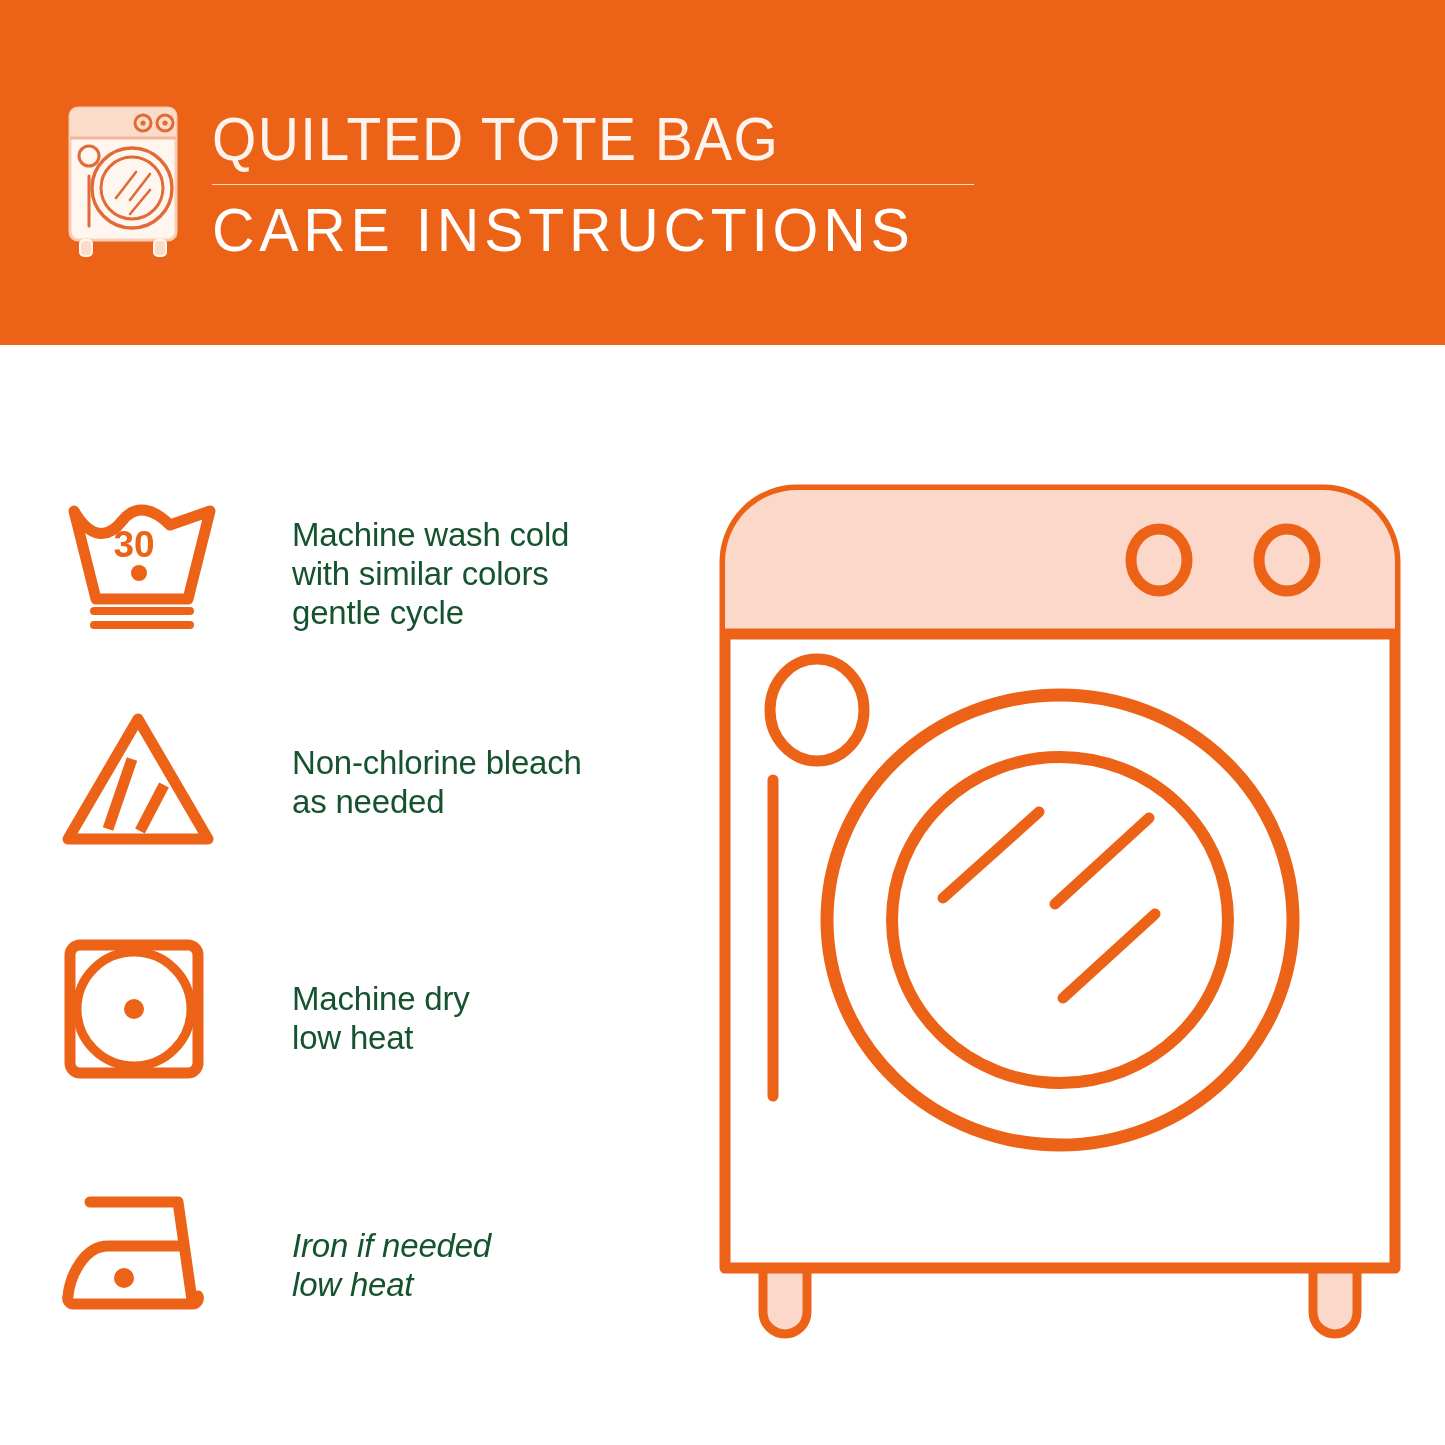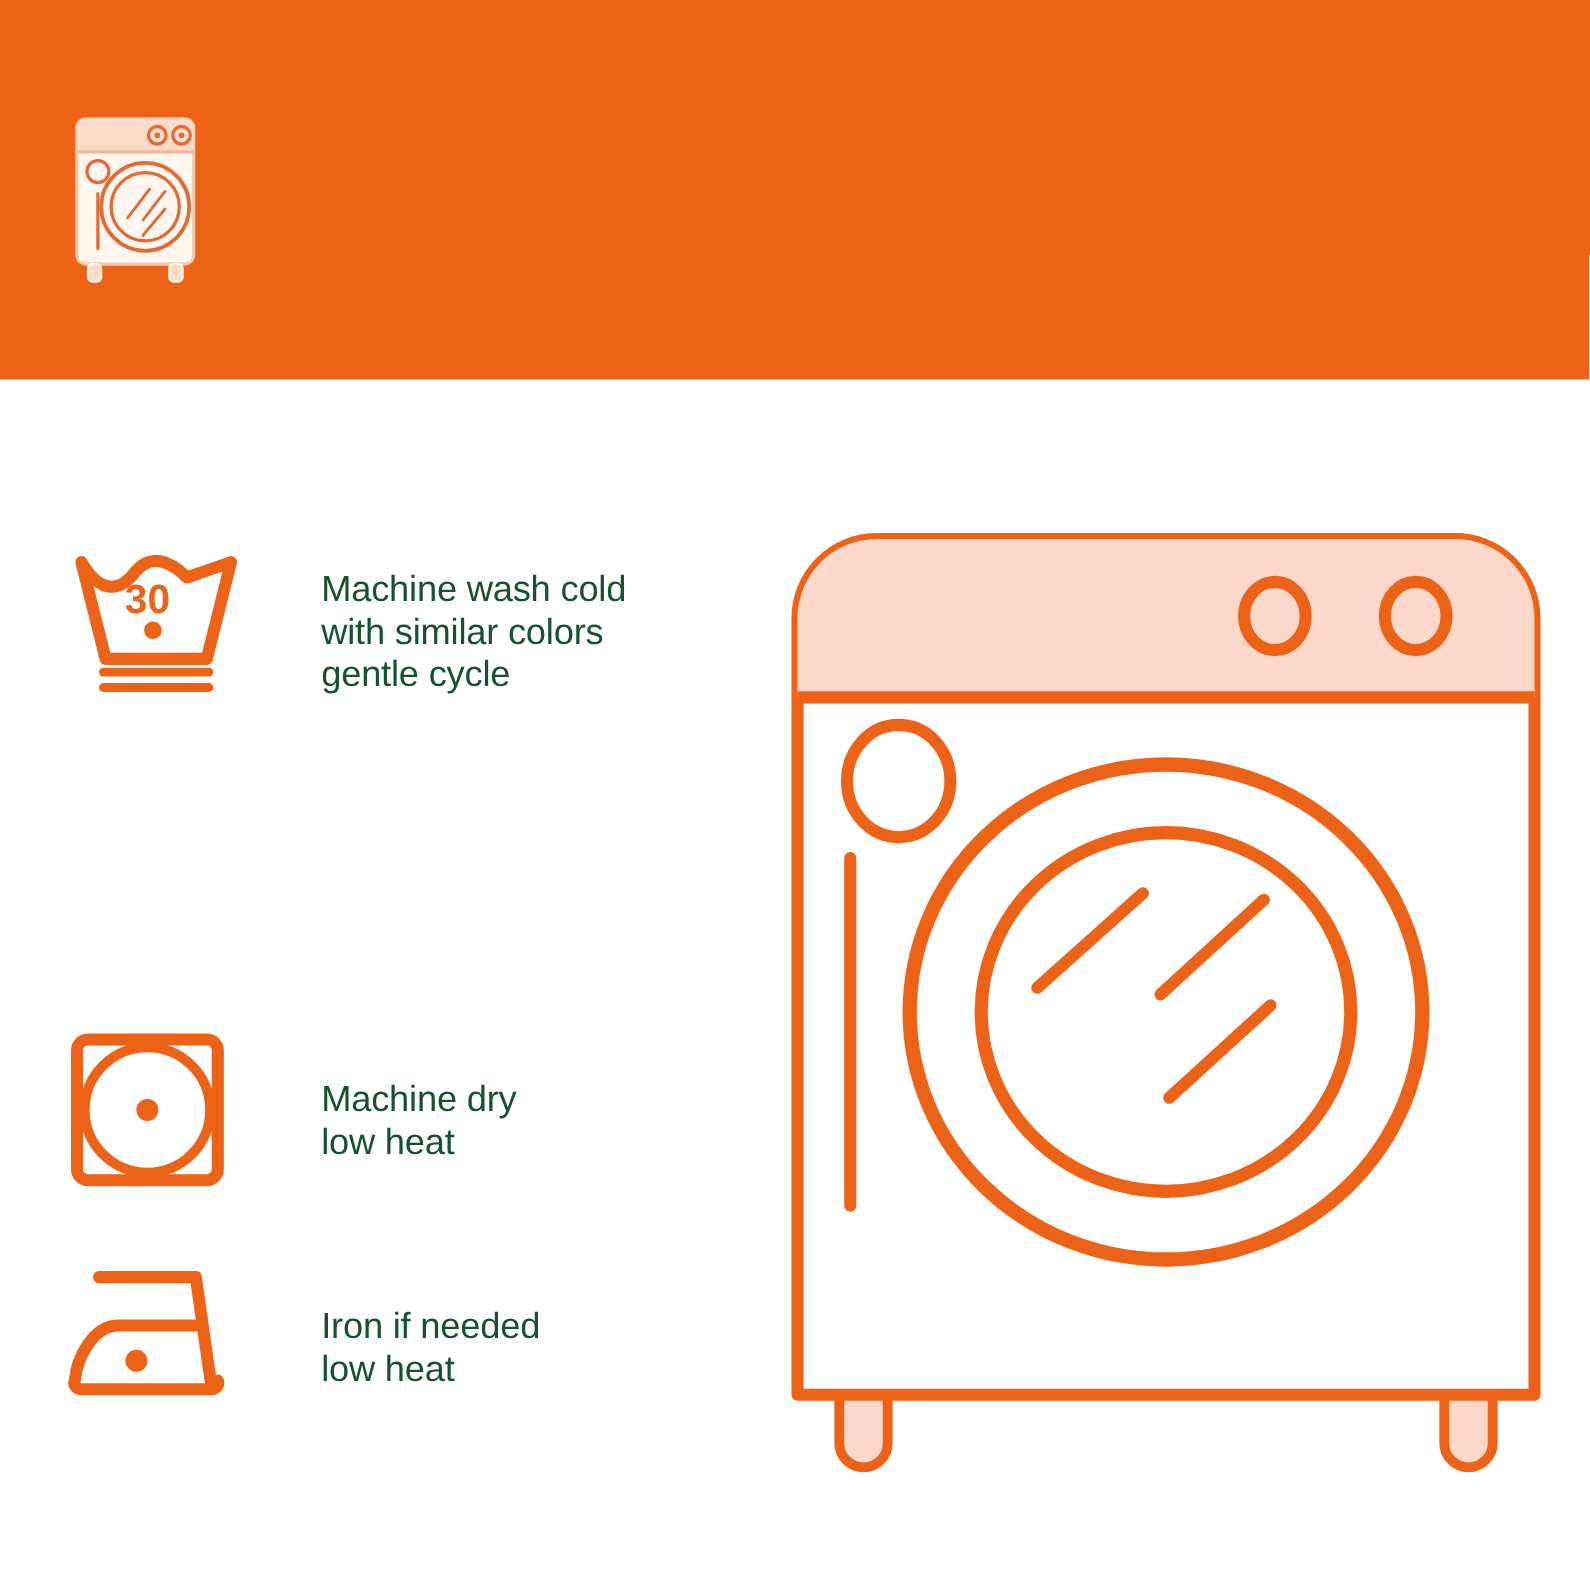--- a/index.html
+++ b/index.html
@@ -101,21 +101,21 @@
     color: #14532d;
     font-weight: 400;
     letter-spacing: -0.2px;
     padding-left: 52px;
     white-space: pre-line;
   }
 
   #care-item-0 { top: 150px; }
   #care-item-1 { top: 362px; }
   #care-item-2 { top: 592px; }
-  #care-item-3 { top: 802px; }
+  #care-item-3 { top: 843px; font-style: italic; }
 
   #care-item-0 .care-label { padding-top: 20px; }
   #care-item-1 .care-label { padding-top: 36px; }
   #care-item-2 .care-label { padding-top: 42px; }
   #care-item-3 .care-label { padding-top: 38px; }
 
   
   #machine-illustration {
     position: absolute;
     left: 715px;
@@ -154,20 +154,25 @@
 
         <line x1="54" y1="98" x2="74" y2="72" stroke="#E16B36" stroke-width="2.6" stroke-linecap="round"></line>
         <line x1="68" y1="100" x2="88" y2="74" stroke="#E16B36" stroke-width="2.6" stroke-linecap="round"></line>
         <line x1="68" y1="114" x2="88" y2="90" stroke="#E16B36" stroke-width="2.6" stroke-linecap="round"></line>
 
         <rect x="18" y="140" width="12" height="16" rx="4" ry="4" fill="#FBDCC9" stroke="#FFF6F0" stroke-width="2"></rect>
         <rect x="92" y="140" width="12" height="16" rx="4" ry="4" fill="#FBDCC9" stroke="#FFF6F0" stroke-width="2"></rect>
       </svg>
     </div>
 
+    <div id="header-text-block">
+      <div class="title-line-1">QUILTED TOTE BAG</div>
+      <div id="title-divider"></div>
+      <div class="title-line-2">CARE INSTRUCTIONS</div>
+    </div>
 
   </div>
 
   <div id="care-list">
 
     <div class="care-item" id="care-item-0">
       <div class="care-symbol">
         <div>
           <svg width="164" height="140" viewBox="0 0 164 140" xmlns="http://www.w3.org/2000/svg">
 
@@ -185,20 +190,35 @@
             <rect x="30" y="112" width="104" height="8" rx="4" fill="#EC6318"></rect>
             <rect x="30" y="126" width="104" height="8" rx="4" fill="#EC6318"></rect>
           </svg>
         </div>
       </div>
       <div class="care-label">Machine wash cold
 with similar colors
 gentle cycle</div>
     </div>
 
+    <div class="care-item" id="care-item-1">
+      <div class="care-symbol">
+        <div>
+          <svg width="164" height="146" viewBox="0 0 164 146" xmlns="http://www.w3.org/2000/svg">
+
+            <path d="M78 12 L 148 132 L 8 132 Z" fill="none" stroke="#EC6318" stroke-width="11" stroke-linejoin="round"></path>
+
+            <line x1="72" y1="52" x2="48" y2="122" stroke="#EC6318" stroke-width="11" stroke-linecap="butt"></line>
+            <line x1="104" y1="78" x2="80" y2="124" stroke="#EC6318" stroke-width="11" stroke-linecap="butt"></line>
+          </svg>
+        </div>
+      </div>
+      <div class="care-label">Non-chlorine bleach
+as needed</div>
+    </div>
 
     <div class="care-item" id="care-item-2">
       <div class="care-symbol">
         <div>
           <svg width="164" height="146" viewBox="0 0 164 146" xmlns="http://www.w3.org/2000/svg">
 
             <rect x="10" y="8" width="128" height="128" rx="10" ry="10" fill="none" stroke="#EC6318" stroke-width="11"></rect>
 
             <circle cx="74" cy="72" r="57" fill="none" stroke="#EC6318" stroke-width="9"></circle>
 

